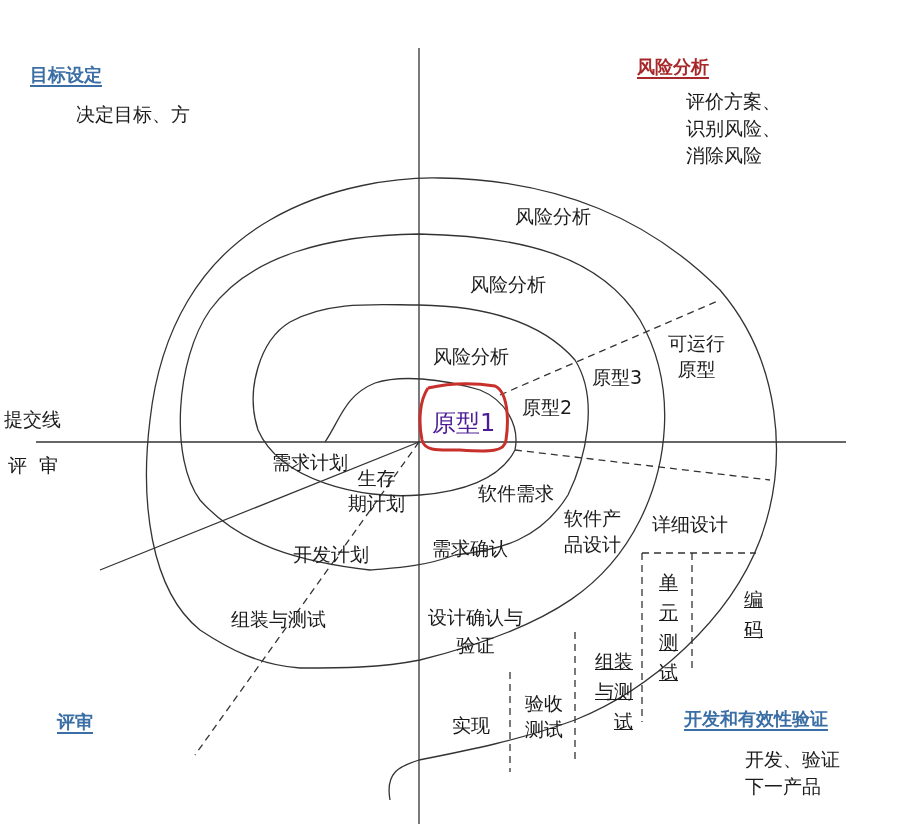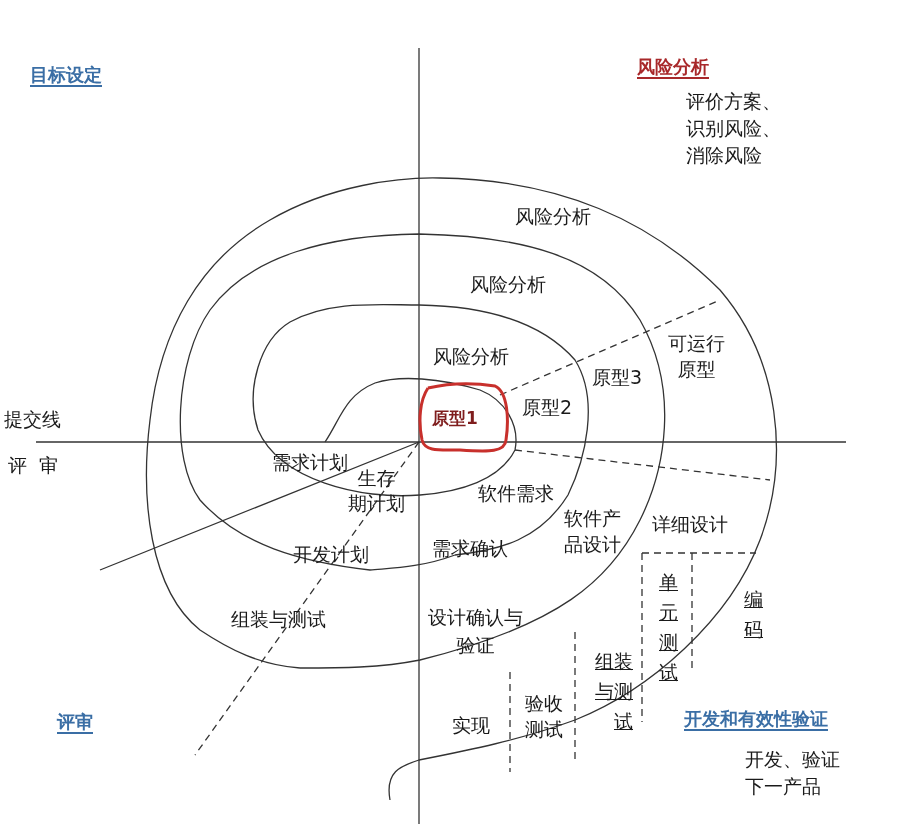--- a/index.html
+++ b/index.html
@@ -6,21 +6,21 @@
   body { width:916px; height:824px; position:relative; overflow:hidden;
          font-family:"DejaVu Sans", sans-serif; color:#1a1a1a; }
   svg.diagram { position:absolute; left:0; top:0; }
   .lbl { position:absolute; font-size:19px; line-height:24px; white-space:nowrap; color:#1a1a1a; }
   .vert { white-space:normal; width:22px; text-align:right; line-height:30px;text-decoration:underline; }
   .quad-title { position:absolute; font-size:18px; font-weight:bold; text-decoration:underline;
                 text-underline-offset:4px; text-decoration-thickness:2px; white-space:nowrap; }
   .blue { color:#3a6ea5; }
   .red { color:#a8282a; }
   .desc { position:absolute; font-size:19px; line-height:27px; white-space:nowrap; color:#1a1a1a; }
-  .proto1 { position:absolute; font-size:17px; font-weight:bold; color:#7f1d1d; }
+  .proto1 { position:absolute; font-size:24px; font-weight:normal; color:#4c1d95; }
   .center { text-align:center; }
 </style>
 </head>
 <body>
 
 <svg class="diagram" width="916" height="824" viewBox="0 0 916 824">
   <g fill="none" stroke="#333" stroke-width="1.3">
 
     <line x1="419" y1="48" x2="419" y2="824"></line>
     <line x1="36" y1="442" x2="846" y2="442"></line>
@@ -43,20 +43,21 @@
       <line x1="575" y1="632" x2="575" y2="760"></line>
       <line x1="510" y1="672" x2="510" y2="772"></line>
     </g>
   </g>
 
   <path d="M 428 388 C 445 384, 470 382, 495 386 C 508 392, 509 420, 506 440 C 505 452, 490 452, 460 450 C 440 450, 425 452, 422 440 C 418 420, 420 400, 428 388" fill="none" stroke="#c8302c" stroke-width="3"></path>
 </svg>
 
 <div class="quad-title blue" style="left:30px;top:63px;">目标设定</div>
 <div class="desc" style="left:76px;top:101px;">
+  <div>决定目标、方</div>
 </div>
 
 <div class="quad-title red" style="left:637px;top:55px;">风险分析</div>
 <div class="desc" style="left:686px;top:88px;">
   <div>评价方案、</div>
   <div>识别风险、</div>
   <div>消除风险</div>
 </div>
 
 <div class="quad-title blue" style="left:57px;top:710px;">评审</div>

